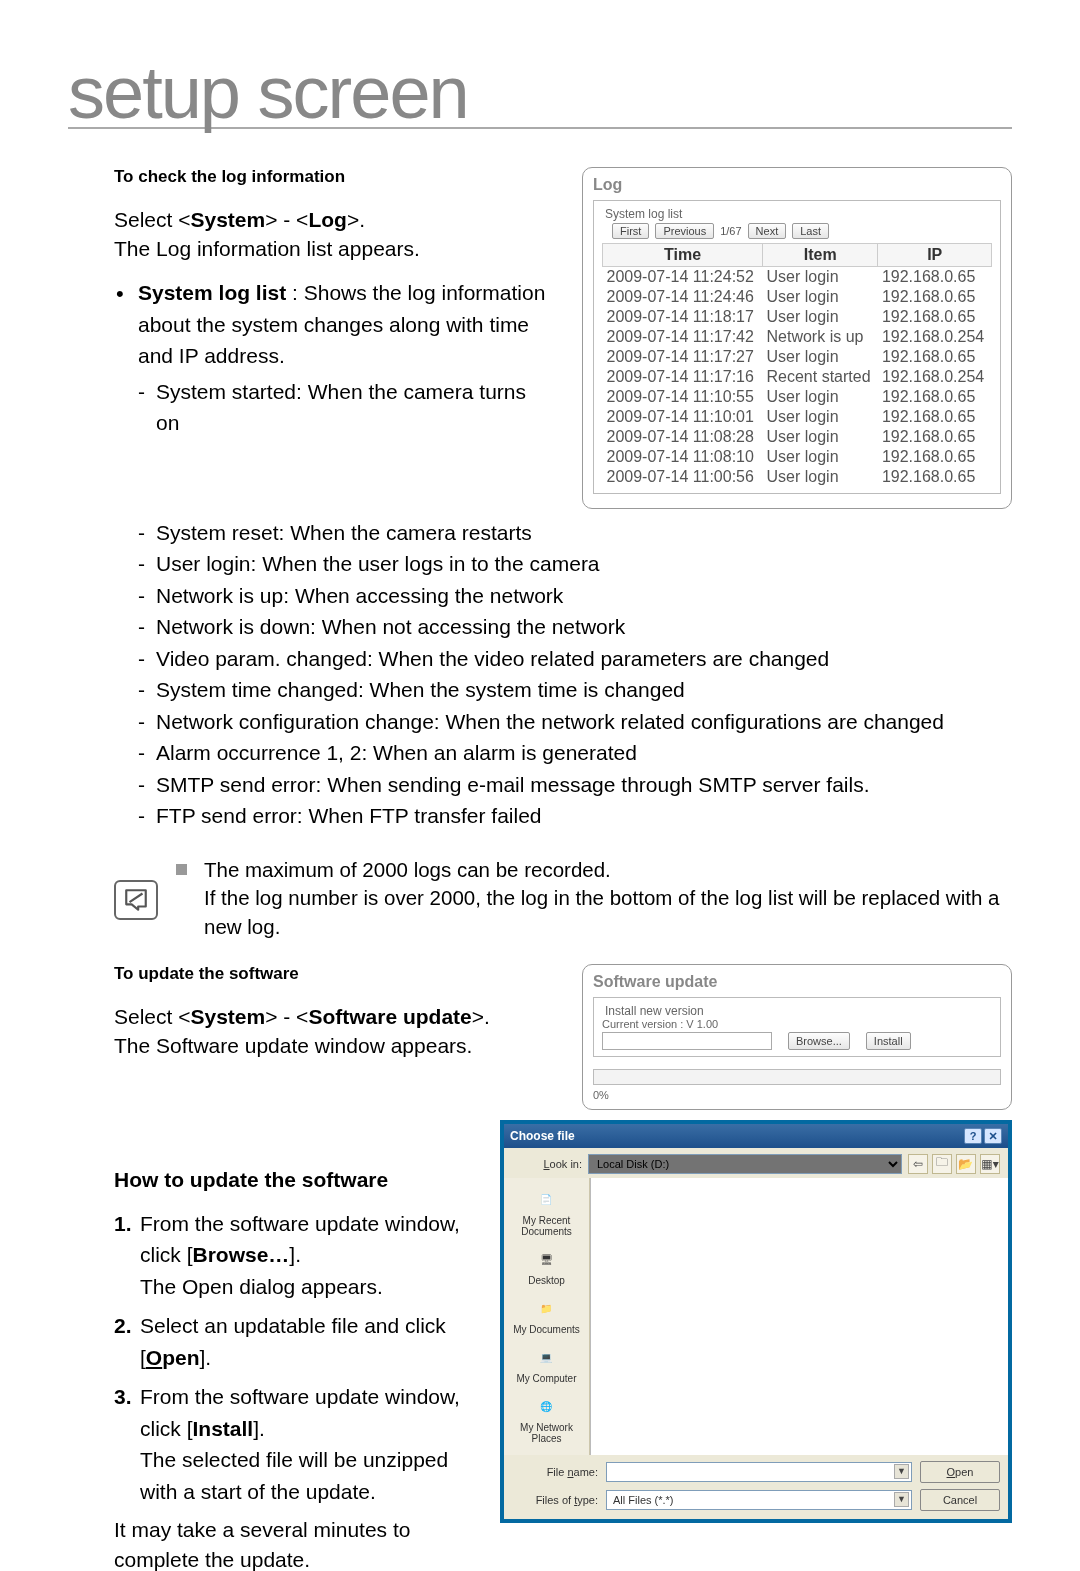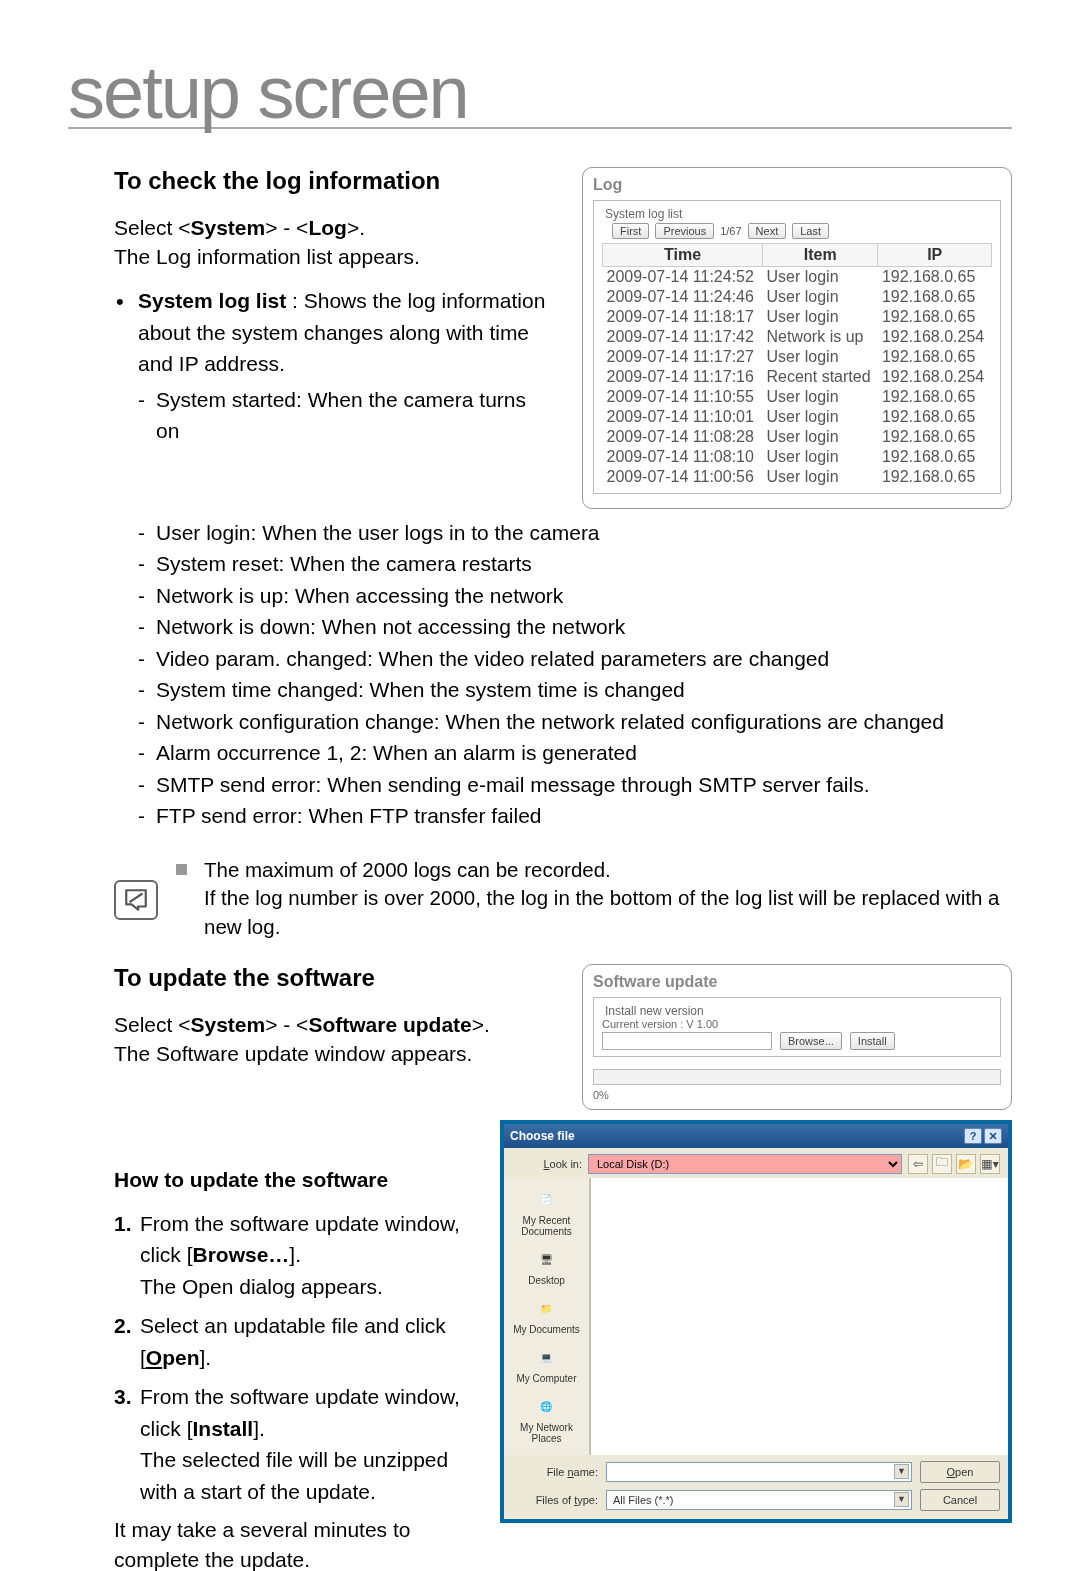--- a/index.html
+++ b/index.html
@@ -36,21 +36,21 @@
     gap: 28px;
     margin-bottom: 8px;
   }
   .section-row .left {
     flex: 1;
   }
   .section-row .right-float {
     flex-shrink: 0;
   }
   h2.sub-heading {
-    font-size: 24px;
+    font-size: 17px;
     font-weight: bold;
     margin: 0 0 18px 0;
   }
   .body-text {
     font-size: 21px;
     line-height: 1.4;
     margin: 0 0 14px 0;
   }
   .bullet-list {
     margin: 0;
@@ -225,21 +225,21 @@
   table.log-table td {
     padding: 1px 4px;
     color: #555;
     white-space: nowrap;
   }
   .sw-panel {
     width: 430px;
   }
   .sw-row {
     display: flex;
-    gap: 8px;
+    gap: 16px;
     margin-top: 2px;
   }
   .sw-input {
     border: 1px solid #aaa;
     height: 18px;
     width: 170px;
     background: #fff;
   }
   .sw-progress {
     border: 1px solid #bbb;
@@ -298,21 +298,21 @@
     width: 70px;
     text-align: right;
     color: #333;
   }
   .dialog .toolbar select.path {
     flex: 1;
     border: 1px solid #7f9db9;
     height: 20px;
     font-size: 11px;
     padding-left: 4px;
-    background: #fca5a5;
+    background: #737373;
   }
   .dialog .toolbar .tb-icons {
     display: flex;
     gap: 4px;
   }
   .dialog .toolbar .tb-icons .tb-icon {
     width: 20px;
     height: 20px;
     border: 1px solid #c0b890;
     background: #f6f3e8;
@@ -513,22 +513,22 @@
                     <td>192.168.0.65</td>
                   </tr>
                 </tbody>
             </table>
           </div>
         </div>
       </div>
     </div>
 
     <ul class="dash-list" id="dash-rest" style="padding-left:24px;">
+        <li>System reset: When the camera restarts</li>
         <li>User login: When the user logs in to the camera</li>
-        <li>System reset: When the camera restarts</li>
         <li>Network is up: When accessing the network</li>
         <li>Network is down: When not accessing the network</li>
         <li>Video param. changed: When the video related parameters are changed</li>
         <li>System time changed: When the system time is changed</li>
         <li>Network configuration change: When the network related configurations are changed</li>
         <li>Alarm occurrence 1, 2: When an alarm is generated</li>
         <li>SMTP send error: When sending e-mail message through SMTP server fails.</li>
         <li>FTP send error: When FTP transfer failed</li>
       </ul>
 

